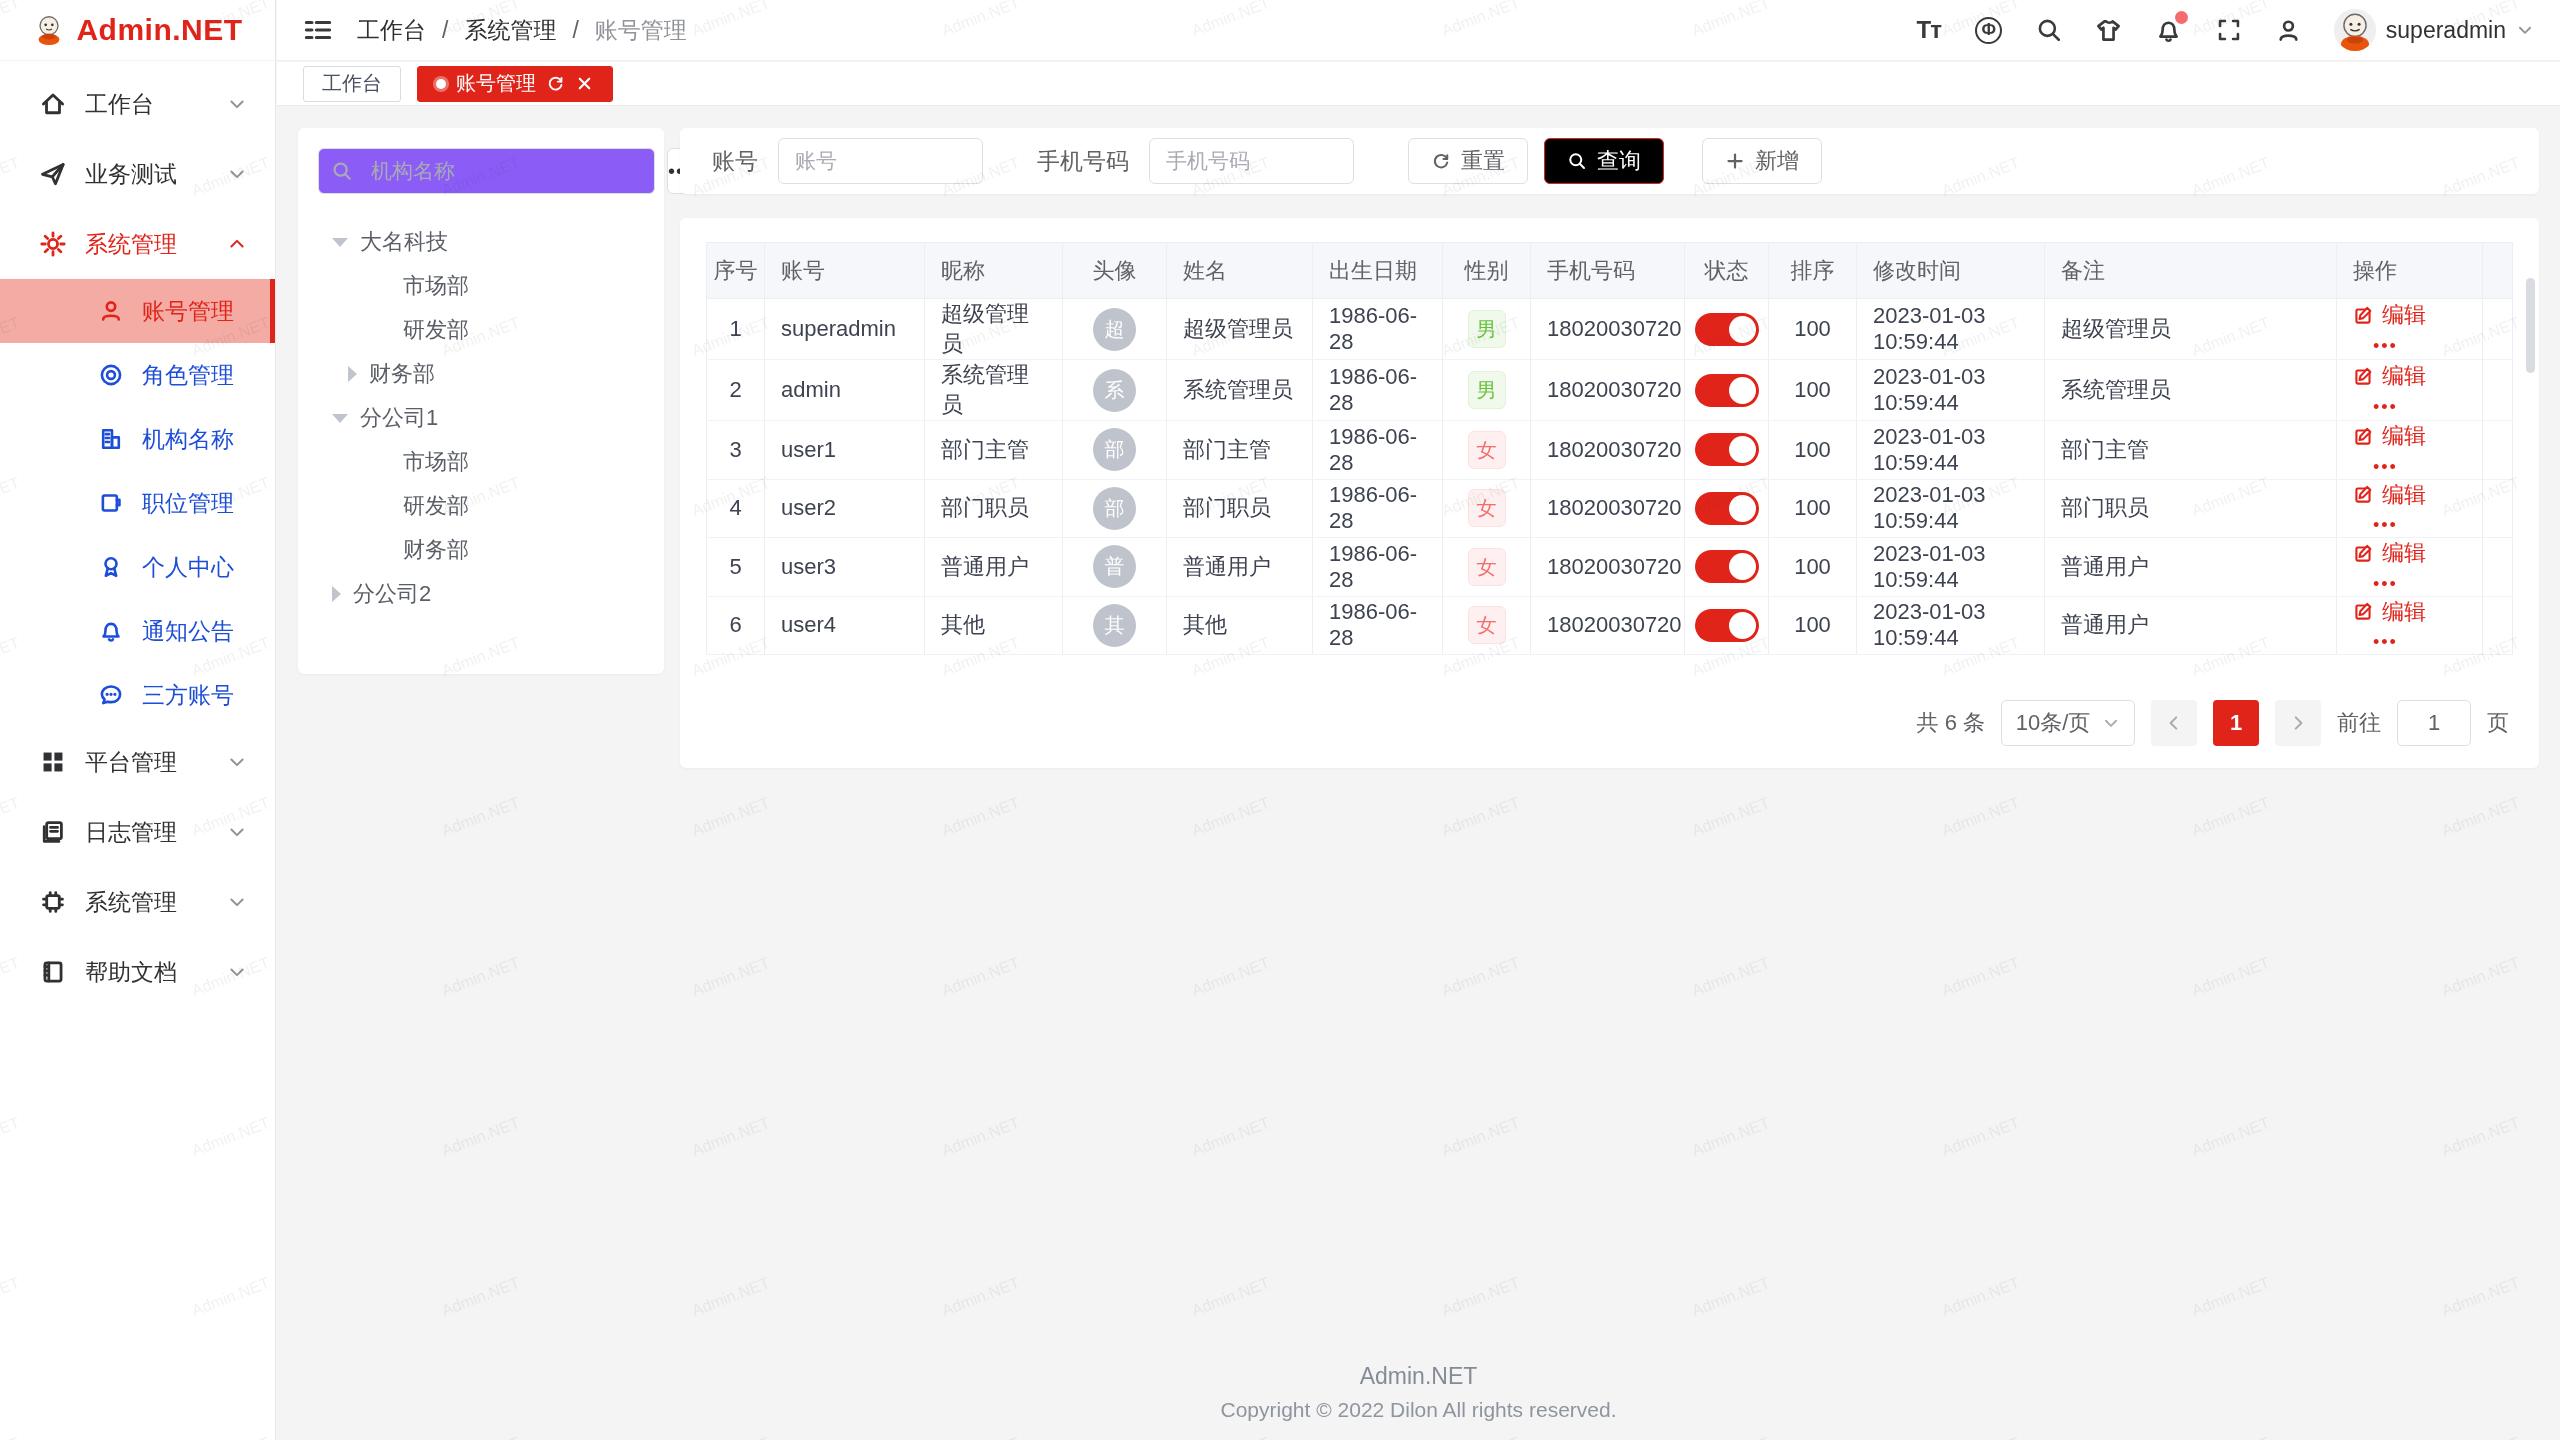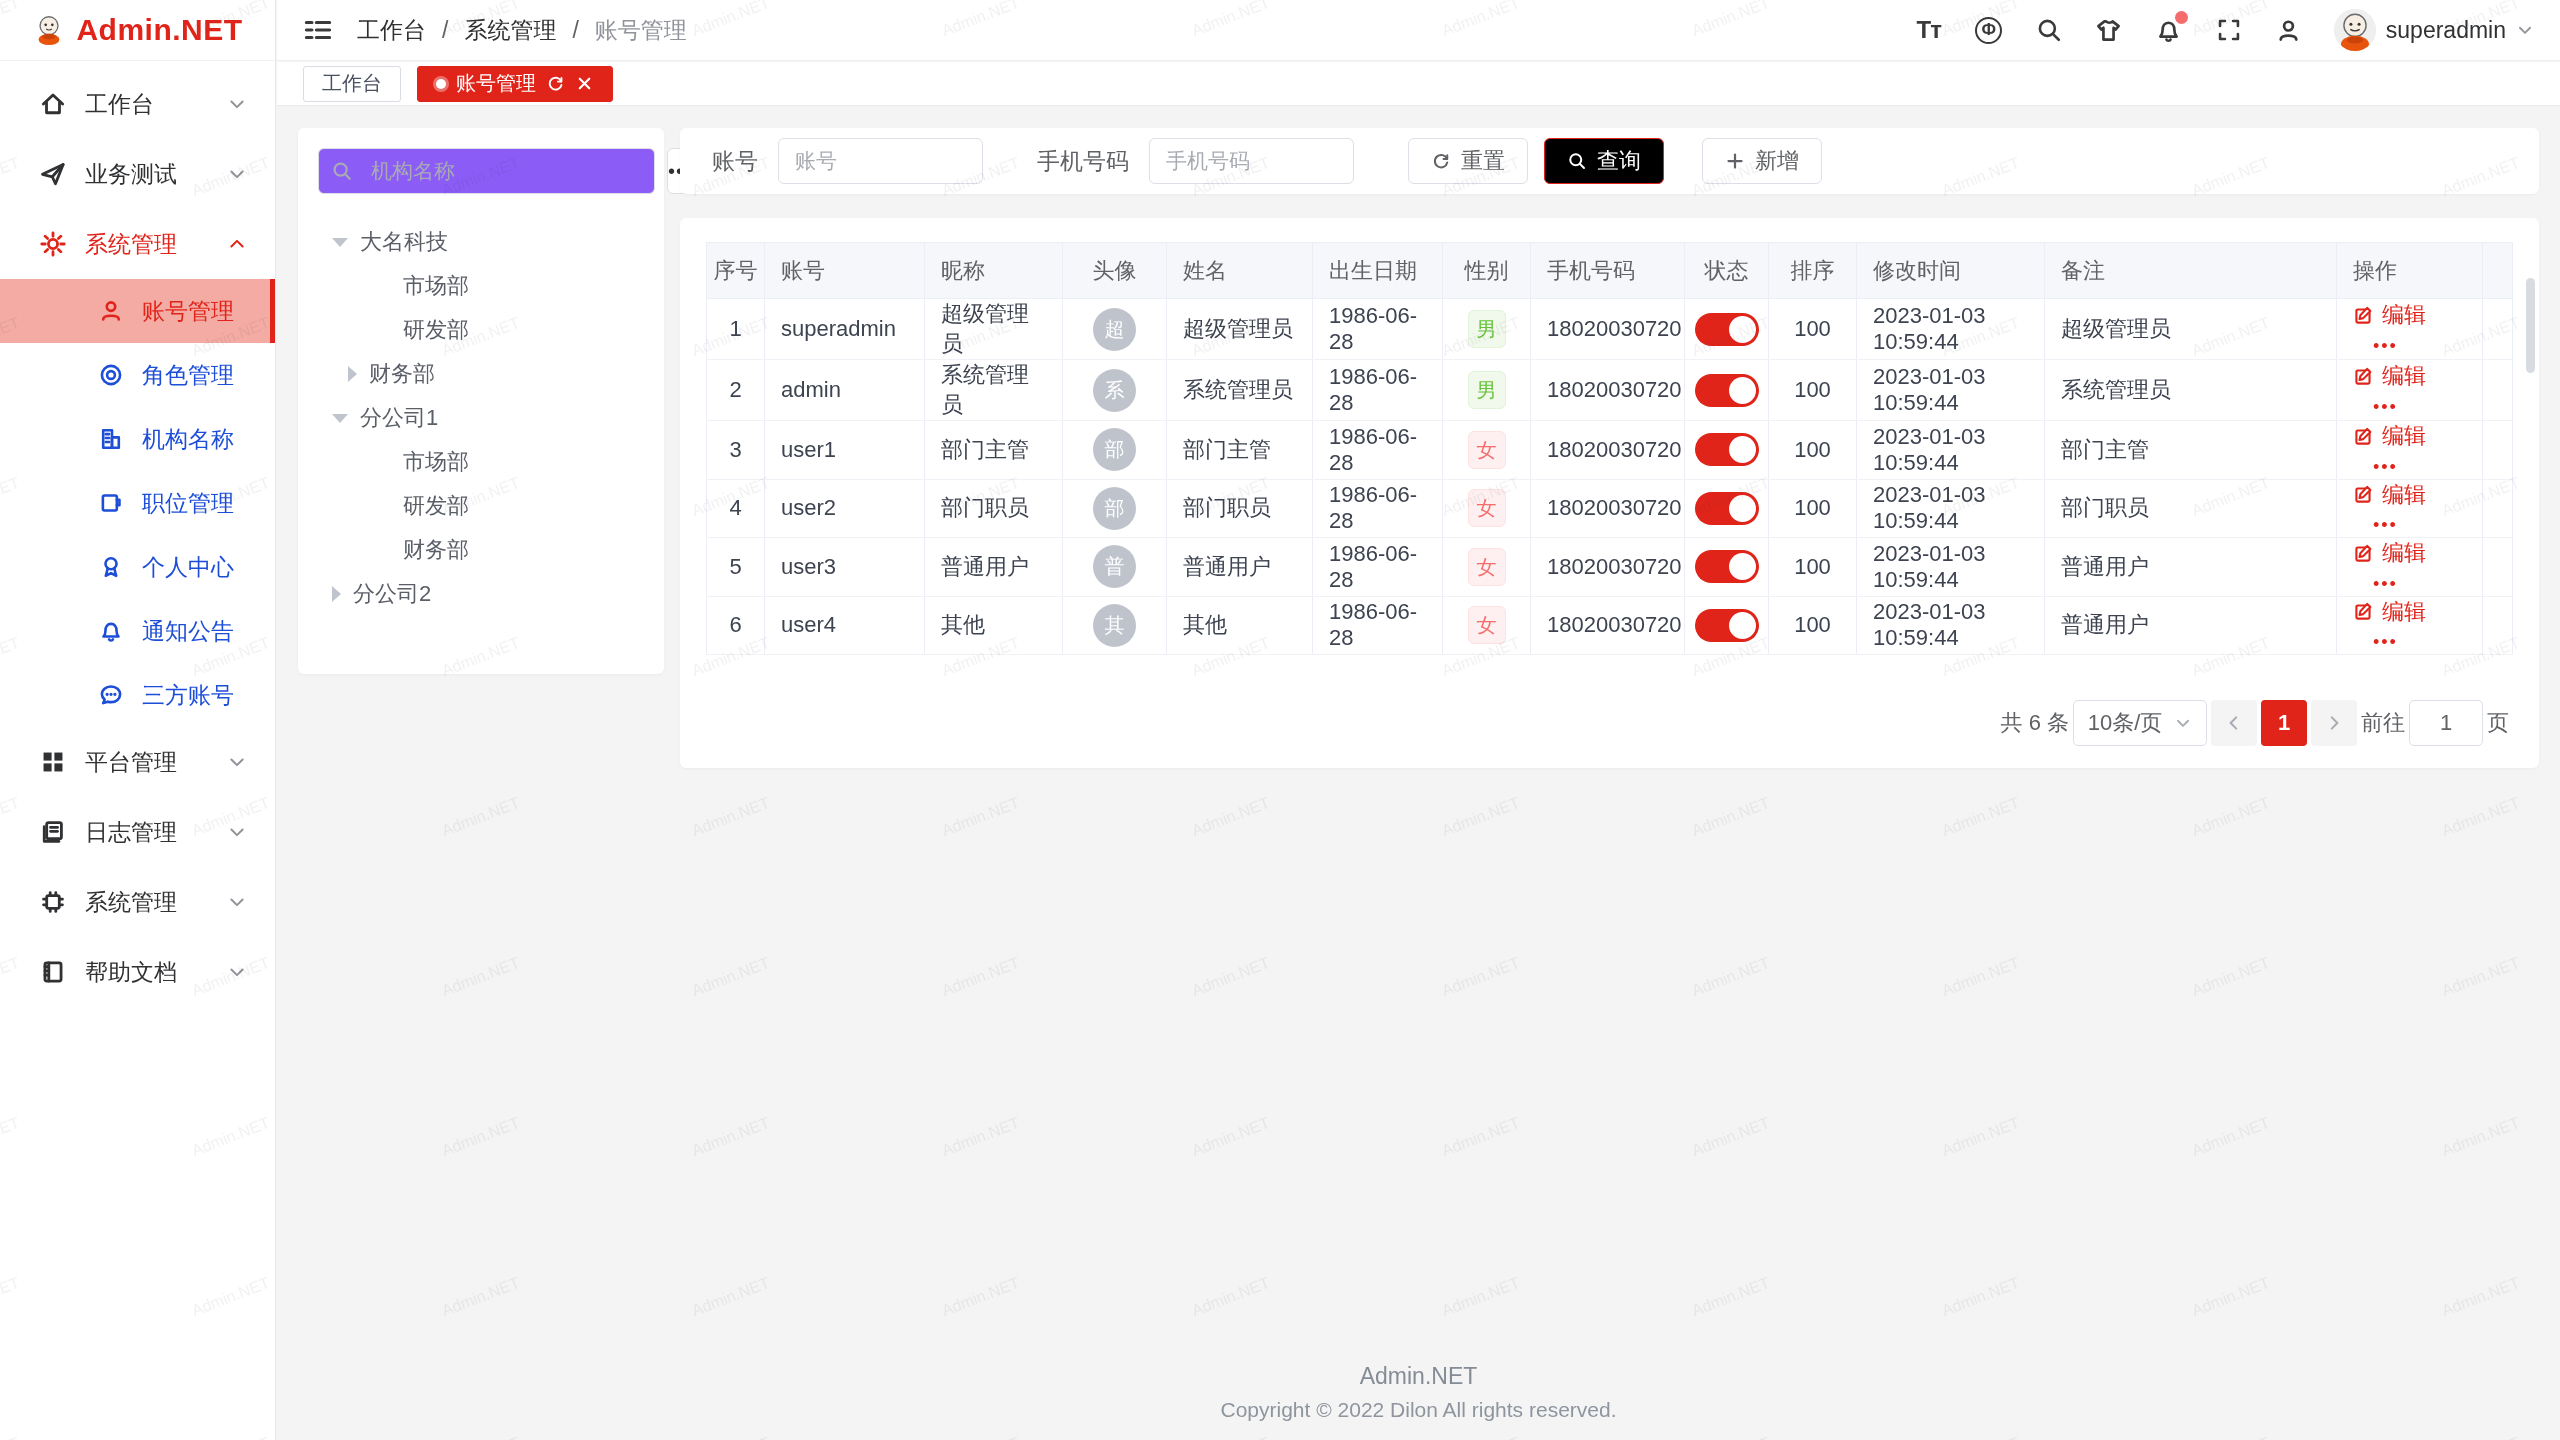--- a/index.html
+++ b/index.html
@@ -109,21 +109,21 @@
   .badge[data-type="female"] { background:#fef0f0; color:#f56c6c; border:1px solid #fde2e2; }
   .toggle { display:inline-block; width:64px; height:33px; border-radius:17px; background:#e0241a;
     position:relative; cursor:pointer; vertical-align:middle; }
   .toggle .knob { position:absolute; right:3px; top:3px; width:27px; height:27px; border-radius:50%; background:#fff; }
   .edit-link { color:#e0241a; cursor:pointer; display:inline-flex; align-items:center; gap:8px; font-size:22px; }
   .edit-link svg { width:21px; height:21px; }
   .more-dots { color:#e0241a; cursor:pointer; font-size:18px; letter-spacing:2px; margin-left:20px; }
   .vscroll-thumb { position:absolute; right:4px; top:60px; width:9px; height:95px; border-radius:5px; background:#d8dbe0; }
 
   .pagination { position:absolute; right:30px; bottom:22px; display:flex; align-items:center;
-    gap:4px; font-size:22px; color:#606266; }
+    gap:16px; font-size:22px; color:#606266; }
   .psel { width:134px; height:46px; border:1px solid #dcdfe6; border-radius:5px; display:flex;
     align-items:center; justify-content:center; gap:12px; cursor:pointer; color:#606266; }
   .psel svg { width:18px; height:18px; color:#a8abb2; }
   .pbtn { width:46px; height:46px; border-radius:4px; background:#f4f4f5; display:flex;
     align-items:center; justify-content:center; color:#a8abb2; cursor:pointer; }
   .pbtn svg { width:18px; height:18px; }
   .pnum { width:46px; height:46px; border-radius:4px; background:#e0241a; color:#fff; display:flex;
     align-items:center; justify-content:center; font-weight:bold; cursor:pointer; }
   .goto-input { width:74px; height:46px; border:1px solid #dcdfe6; border-radius:5px; text-align:center;
     font-size:22px; color:#606266; outline:none; font-family:inherit; }

